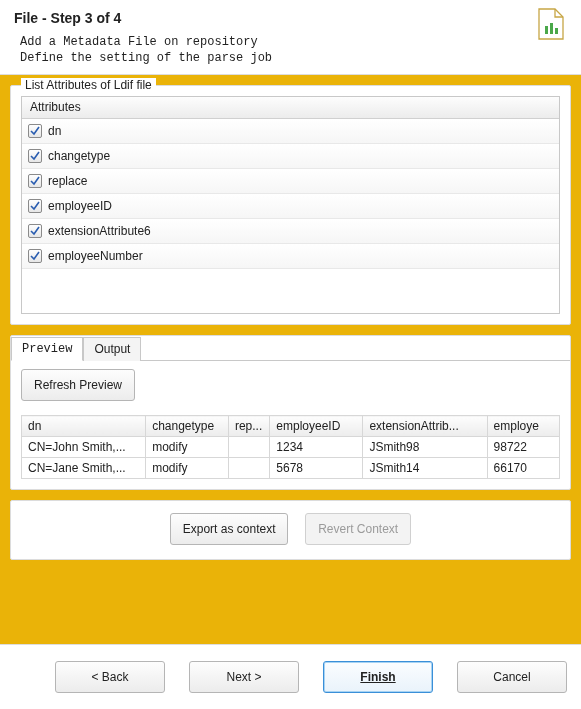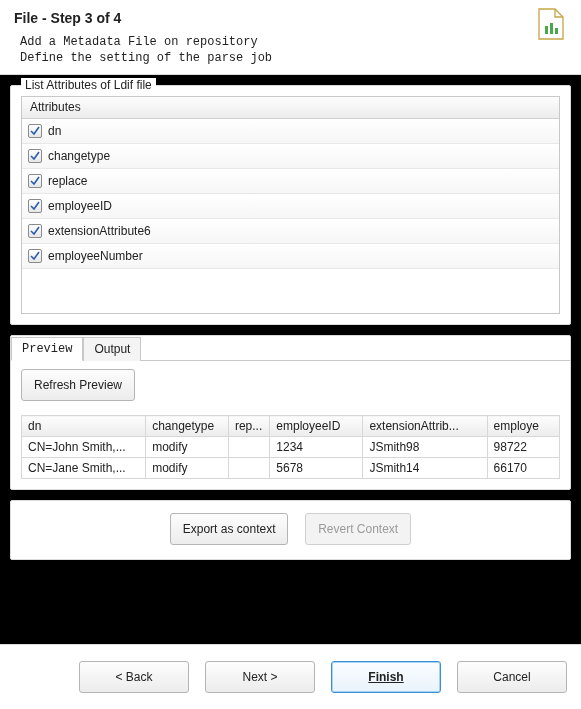--- a/index.html
+++ b/index.html
@@ -38,21 +38,21 @@
   }
   .header-icon {
     position: absolute;
     right: 16px;
     top: 8px;
   }
   .body {
     flex: 1;
     border-top: 1px solid #ddd;
     border-bottom: 1px solid #ddd;
-    background: #000000;
+    background: #eab308;
     padding: 10px 10px 0 10px;
     display: flex;
     flex-direction: column;
     gap: 10px;
   }
   .group {
     border: 1px solid #dcdcdc;
     border-radius: 2px;
     padding: 10px 10px;
     position: relative;
@@ -163,21 +163,21 @@
   table.preview th {
     background: linear-gradient(#fdfdfd,#ececec);
     font-weight: normal;
   }
   .context-row {
     text-align: center;
     padding: 12px 0 14px 0;
   }
   .footer {
     display: flex;
-    gap: 16px;
+    gap: 24px;
     justify-content: flex-end;
     padding: 16px 14px 16px 14px;
     background: #fff;
   }
   .footer .btn { width: 110px; }
   .btn.primary {
     border: 1px solid #3a8fd8;
     box-shadow: inset 0 0 0 1px #a7d3f3;
     background: linear-gradient(#fbfdff,#e9f3fb);
     font-weight: bold;

